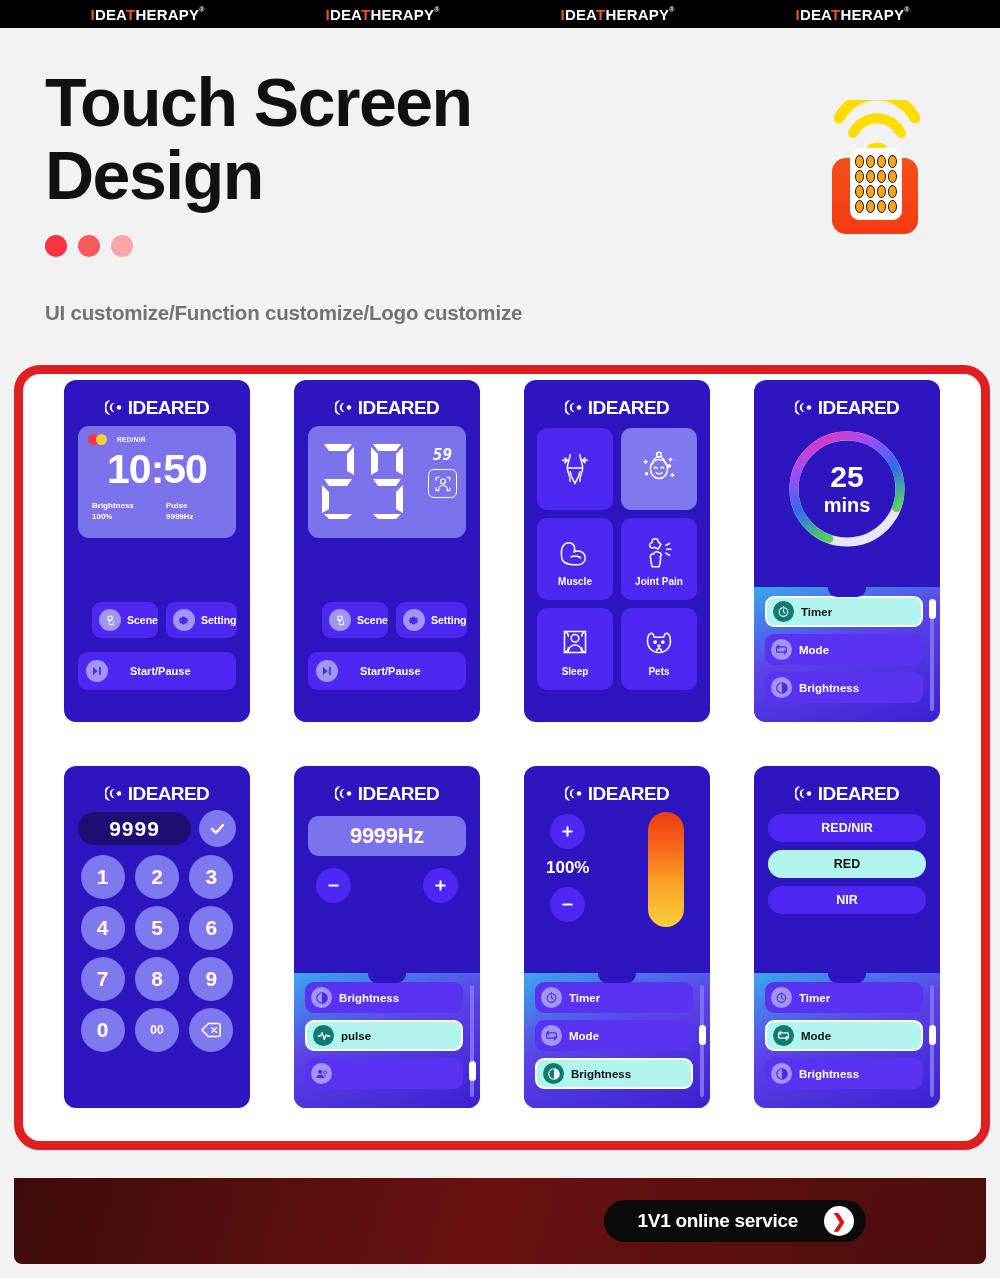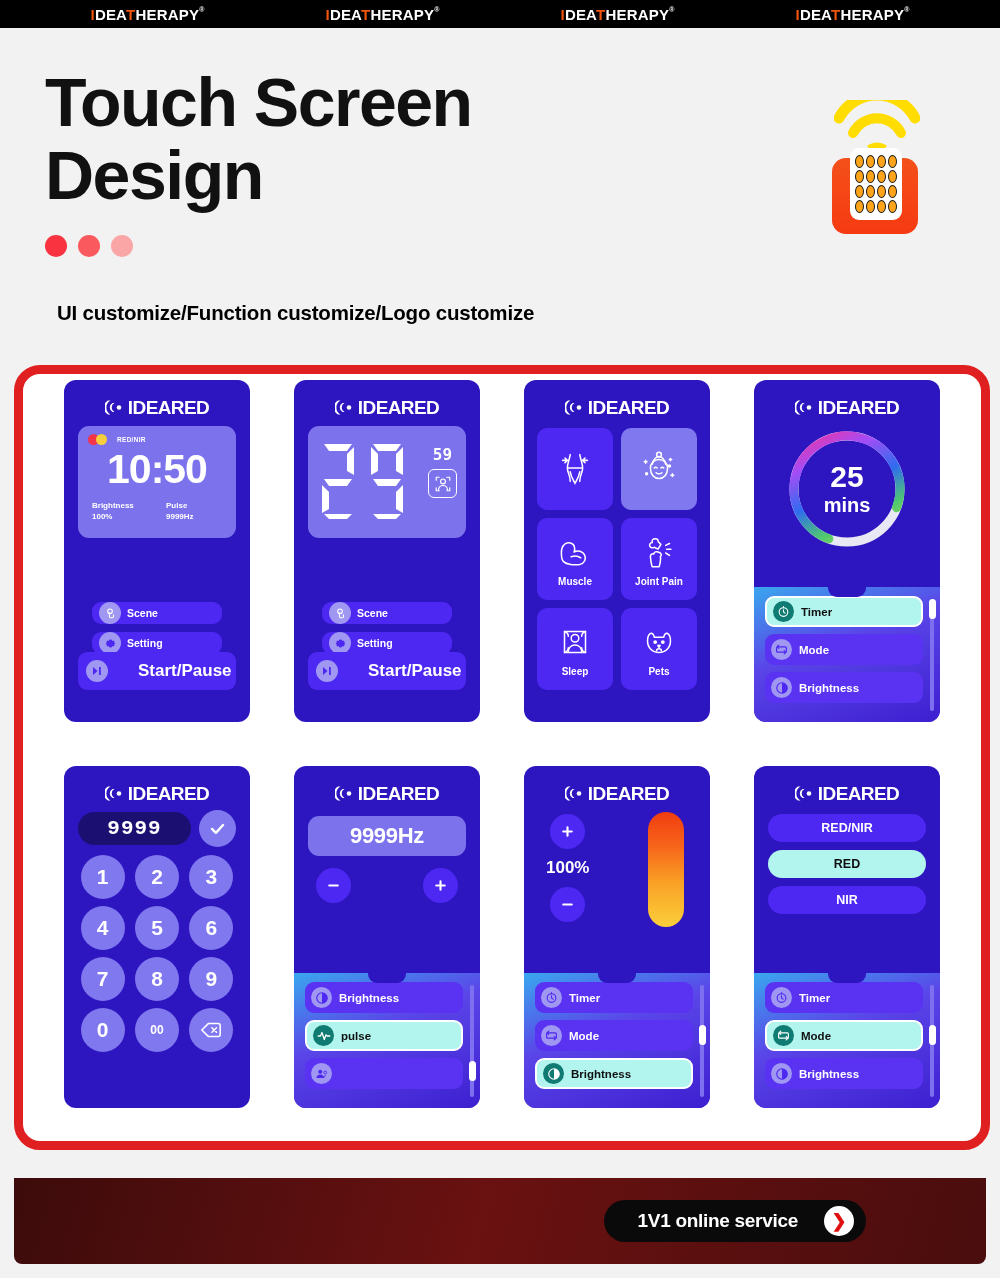--- a/index.html
+++ b/index.html
@@ -52,23 +52,22 @@
   }
   .dots { display: flex; gap: 11px; margin-top: 22px; }
   .dot { width: 22px; height: 22px; border-radius: 50%; }
   .dot.d1 { background: #f9333f; }
   .dot.d2 { background: #fa5a5e; }
   .dot.d3 { background: #fba6a6; }
   .subtitle {
     margin-top: 44px;
     font-size: 20.5px;
     font-weight: bold;
-    color: #000000;
+    color: #737373;
     letter-spacing: -.2px;
-    margin-left: 12px;
   }
 
   
   .remote-wrap {
     position: absolute;
     right: 58px;
     top: 72px;
     width: 130px;
     height: 150px;
   }
@@ -182,21 +181,20 @@
 
   
   .btn-row {
     display: flex;
     gap: 8px;
     margin: 0 14px;
     position: absolute;
     left: 0; right: 0;
     top: 222px;
     padding: 0 14px;
-    flex-direction: column;
   }
   .pbtn {
     flex: 1;
     height: 36px;
     background: #4d27f2;
     border-radius: 9px;
     display: flex;
     align-items: center;
     gap: 6px;
     padding-left: 7px;
@@ -216,32 +214,33 @@
     left: 14px; right: 14px;
     top: 272px;
     height: 38px;
     background: #4d27f2;
     border-radius: 9px;
     display: flex;
     align-items: center;
     gap: 8px;
     padding-left: 8px;
   }
-  .btn-full .pbtn-label { font-size: 17px; margin-left: 22px; }
+  .btn-full .pbtn-label { font-size: 11px; margin-left: 14px; }
 
   
   .lcd {
     margin: 6px 14px 0 14px;
     background: #7b72ec;
     border-radius: 11px;
     height: 112px;
     position: relative;
     display: flex;
     align-items: center;
     padding: 0 8px;
+    font-style: italic;
   }
   .seg-wrap { display: flex; gap: 5px; align-items: center; }
   .segdigit { width: 44px; height: 82px; }
   .lcd-side {
     position: absolute;
     right: 9px;
     top: 16px;
     display: flex;
     flex-direction: column;
     align-items: center;
@@ -384,21 +383,20 @@
     flex: 1;
     height: 33px;
     background: #1c0f72;
     border-radius: 17px;
     display: flex;
     align-items: center;
     justify-content: center;
     font-size: 21px;
     font-weight: bold;
     letter-spacing: 1px;
-    font-family: Liberation Mono, monospace;
   }
   .np-ok {
     width: 37px; height: 37px;
     border-radius: 50%;
     background: #8078ee;
     display: flex; align-items: center; justify-content: center;
     flex: none;
   }
   .np-grid {
     display: grid;

